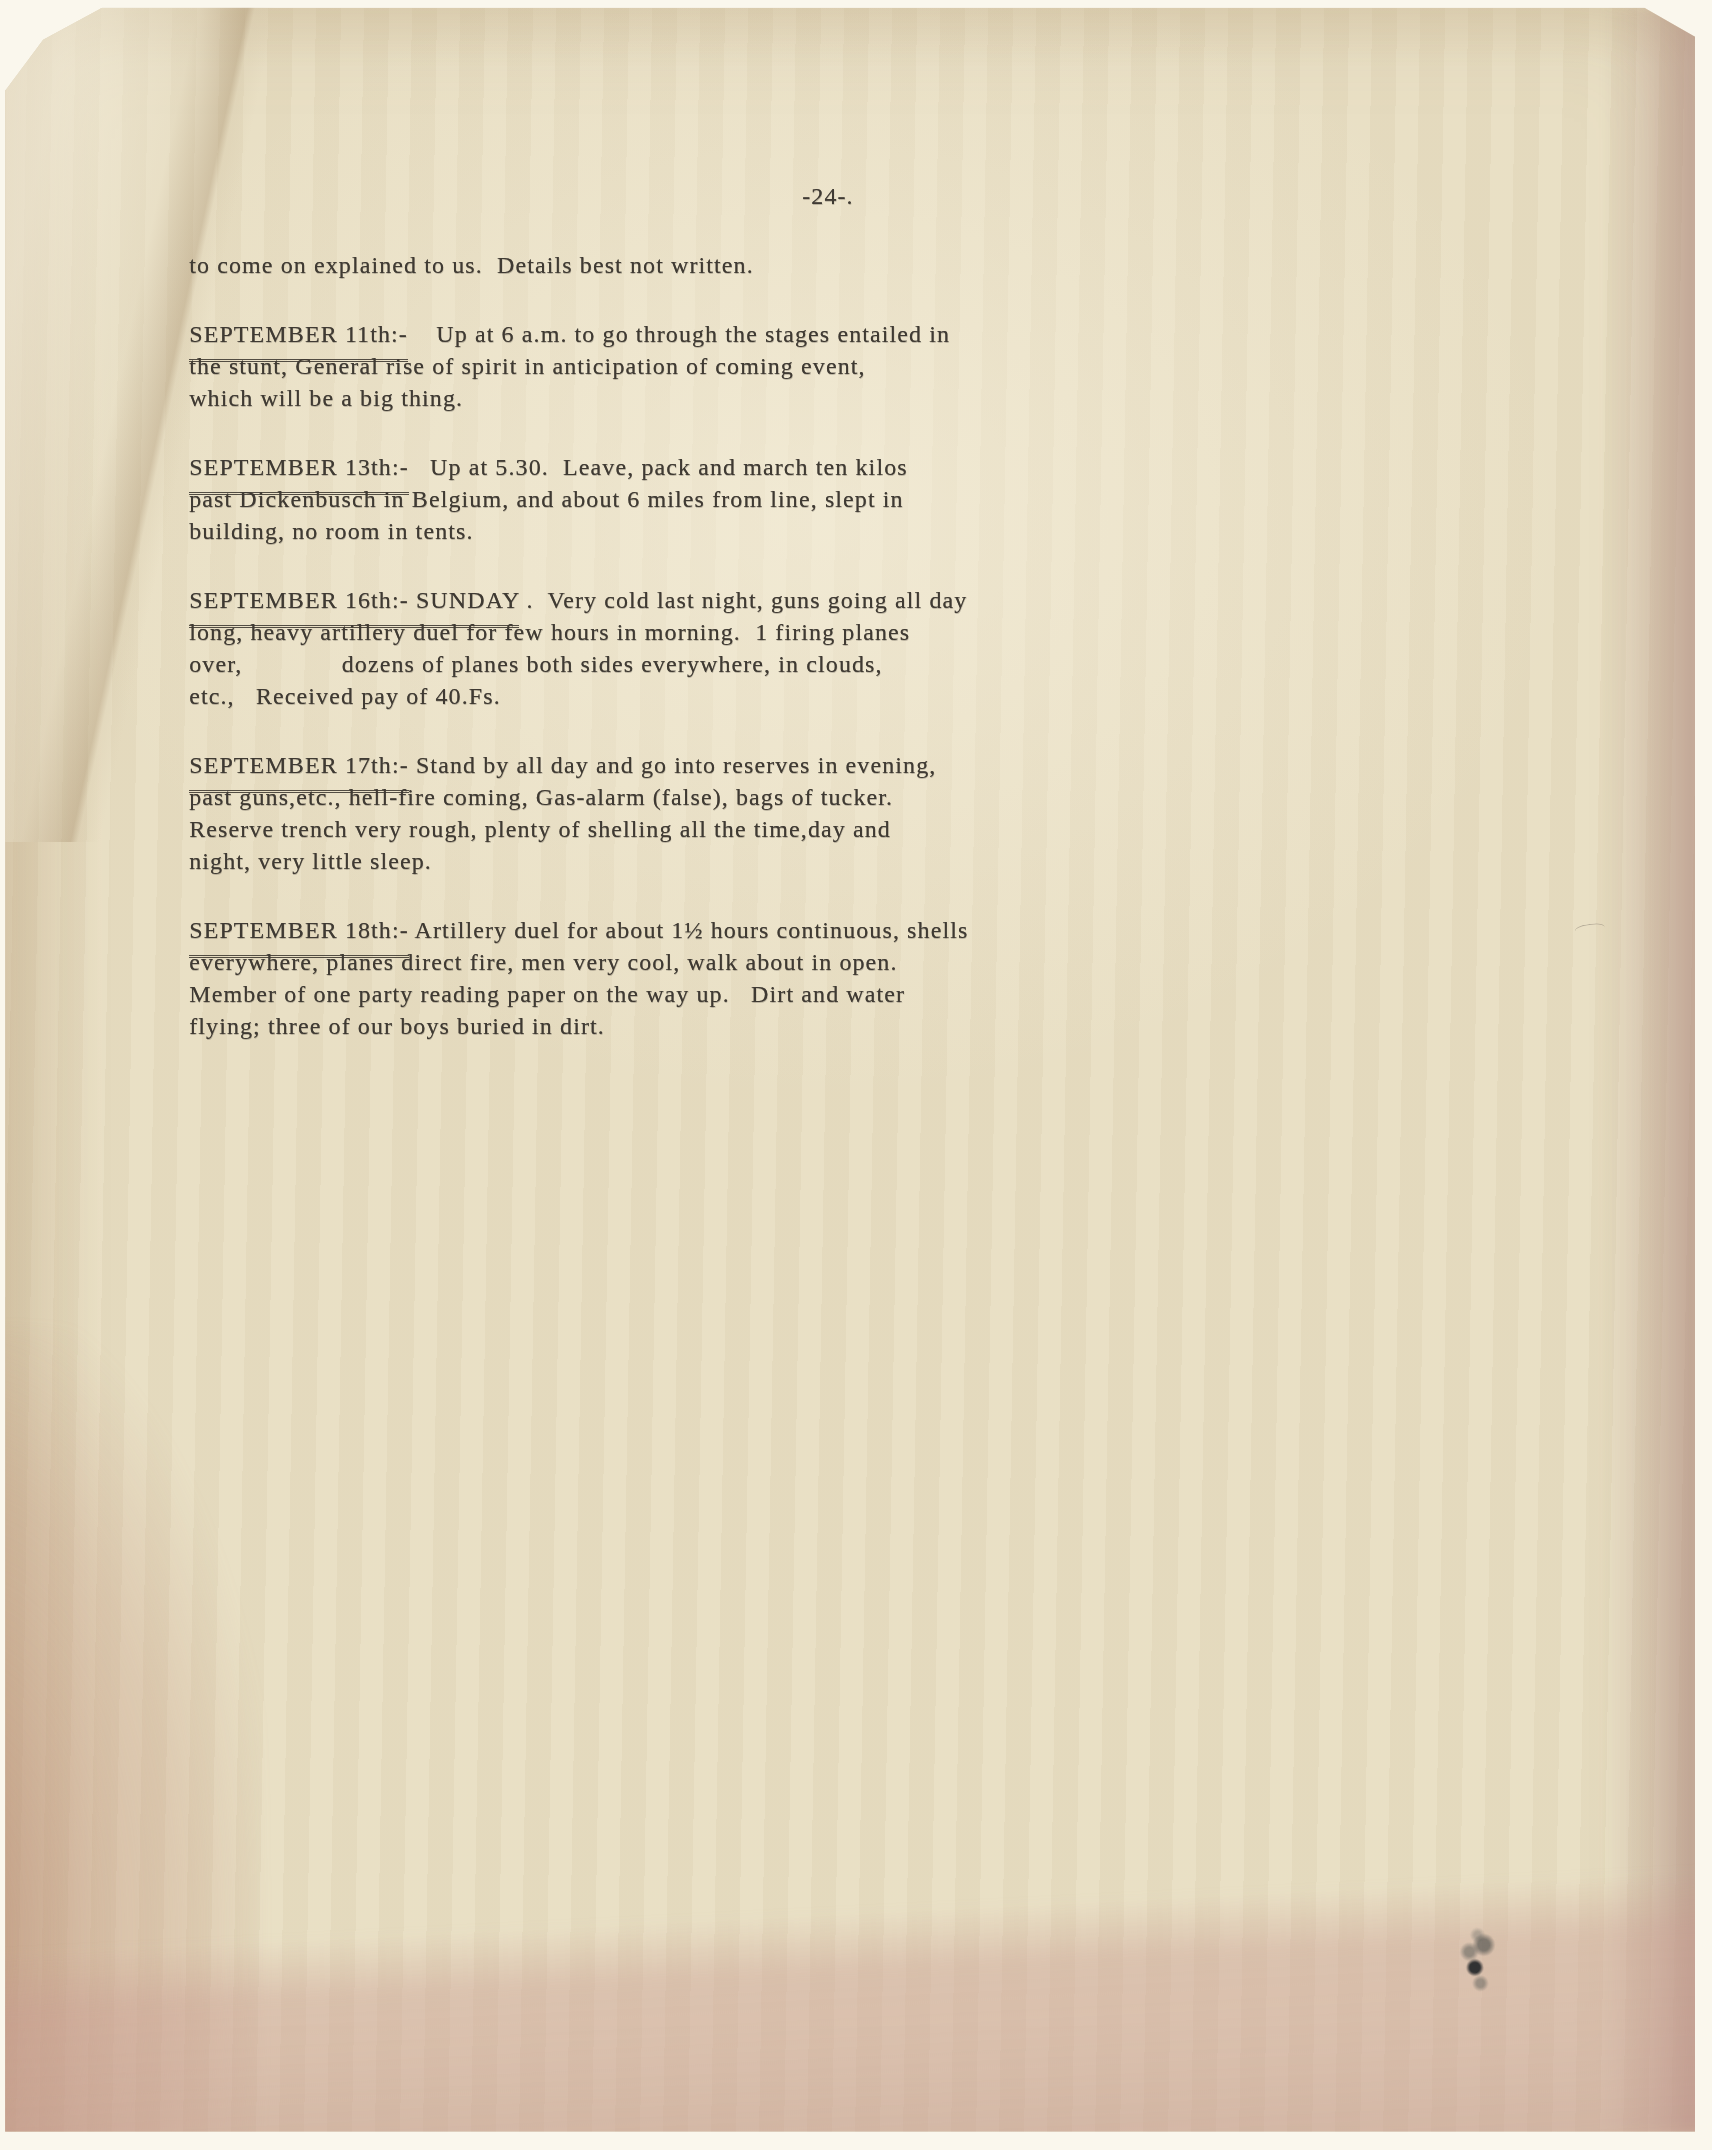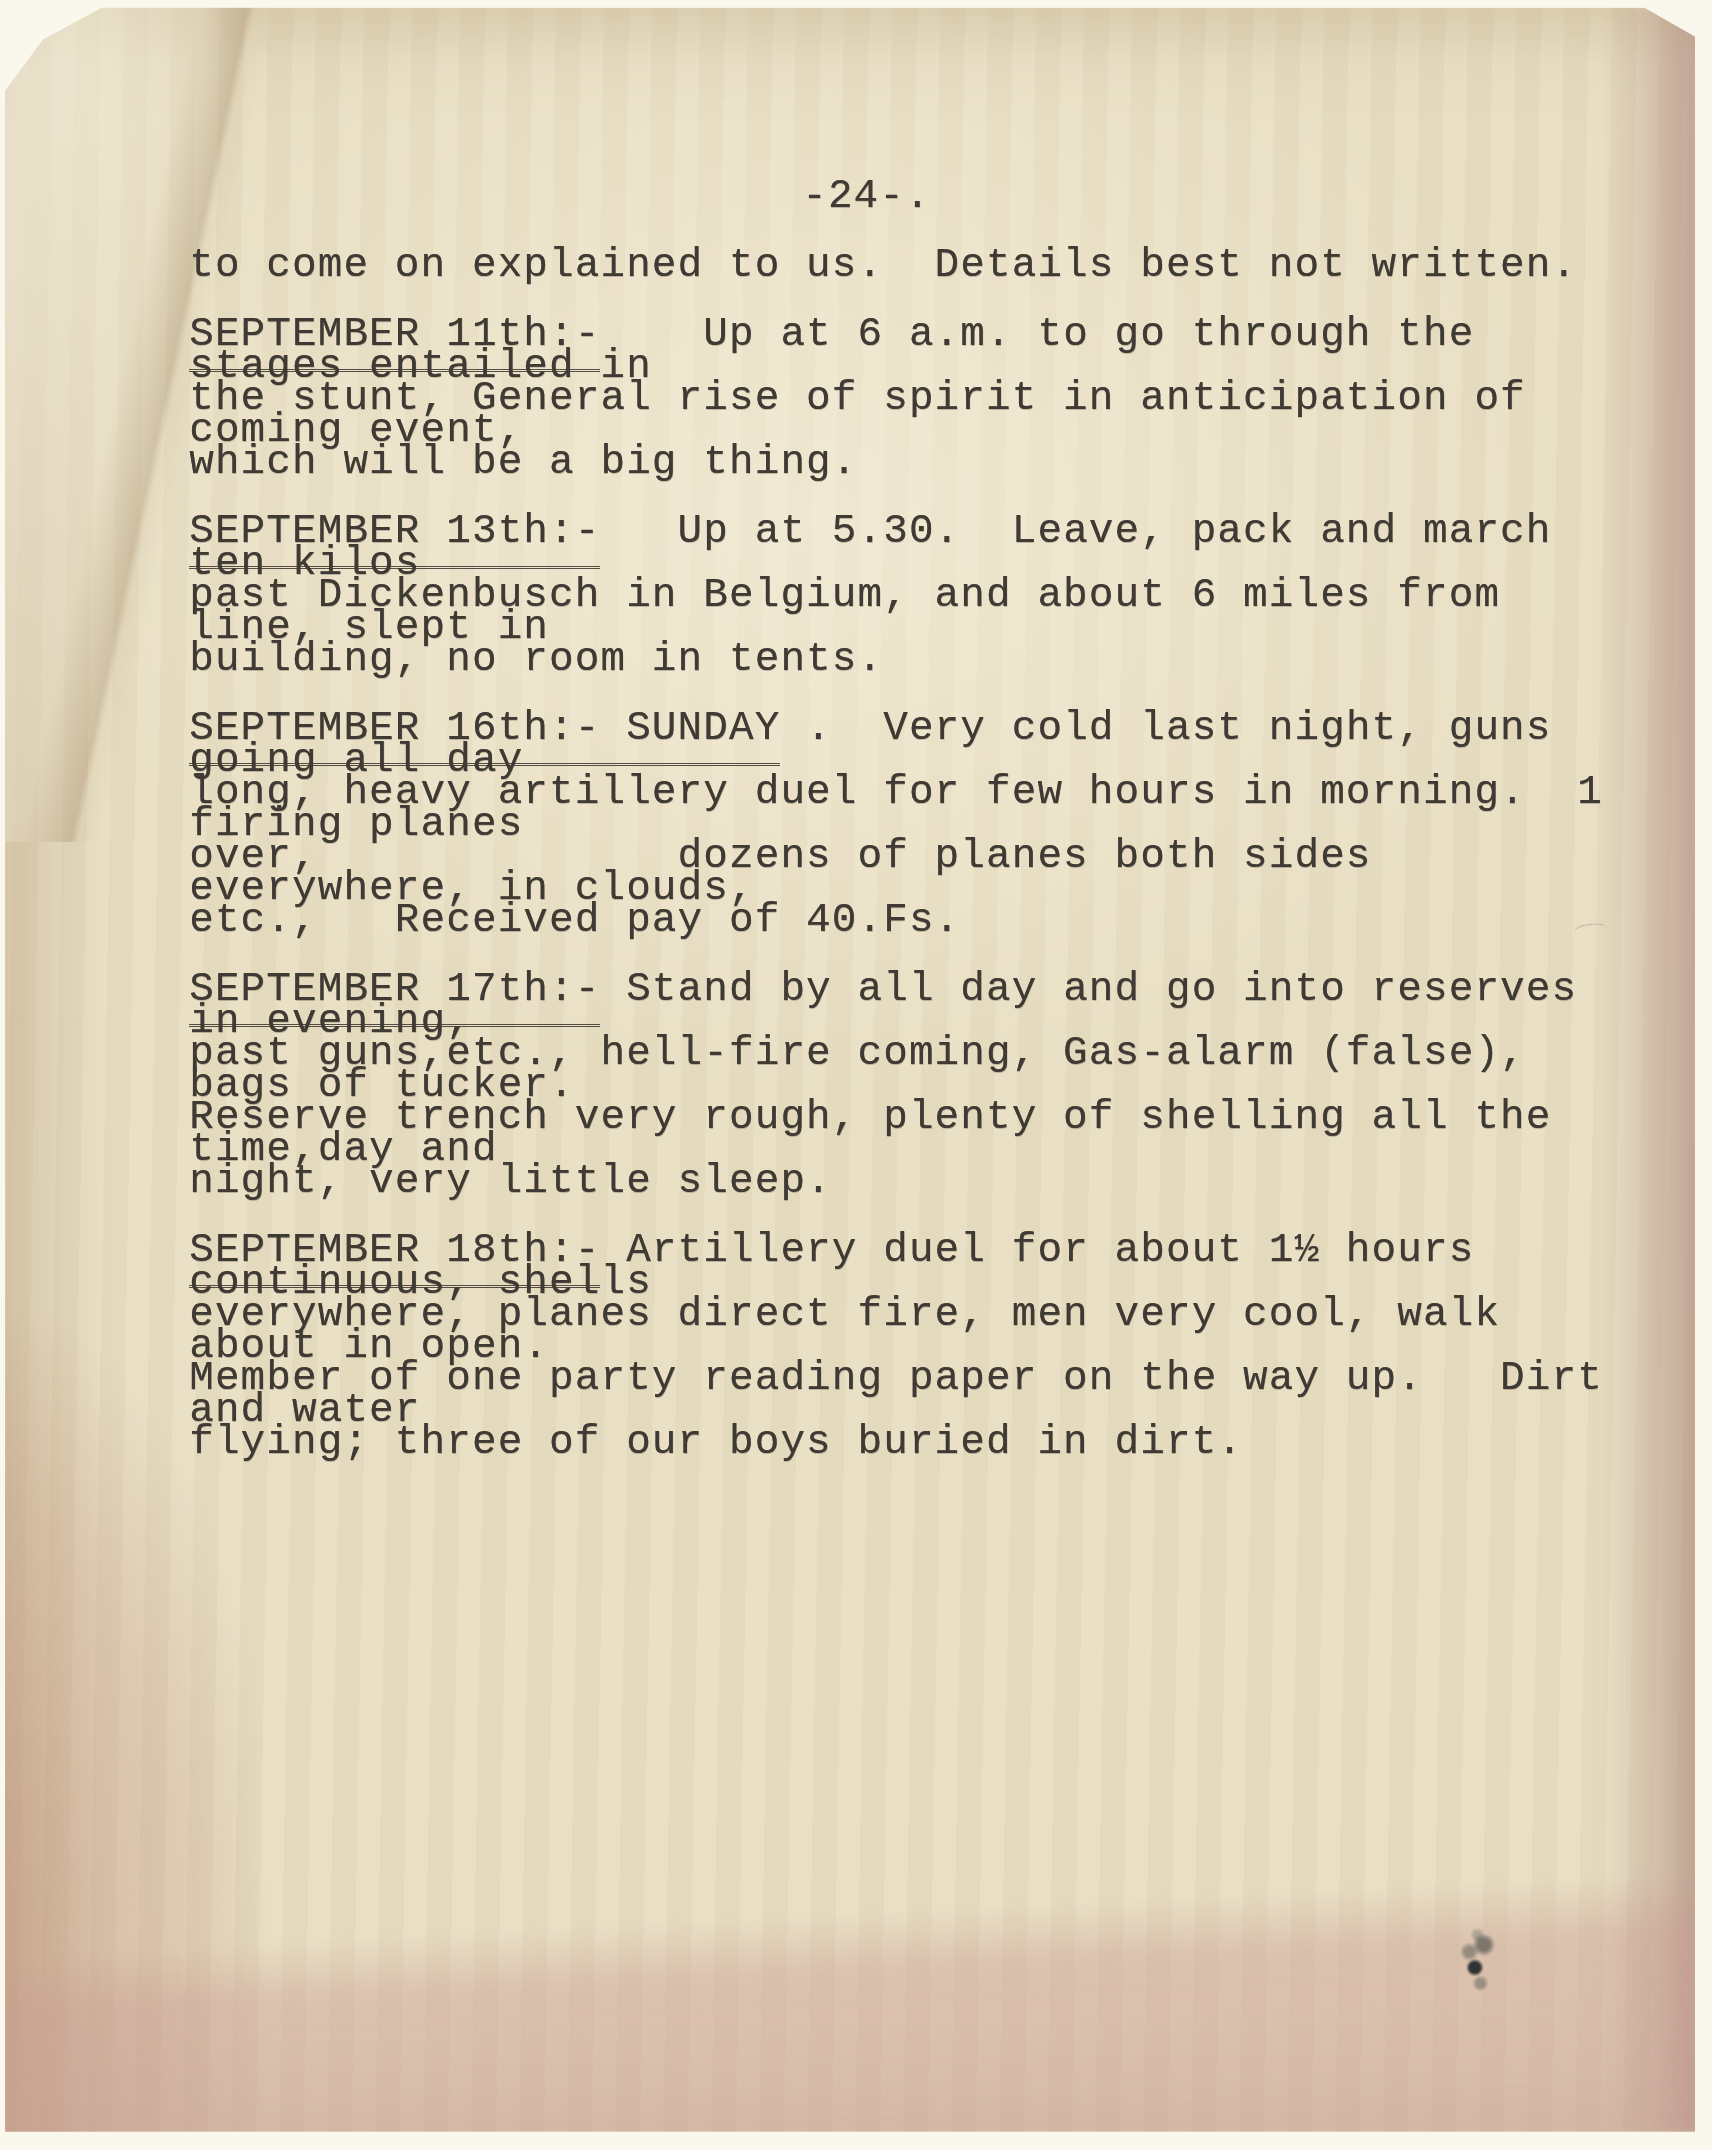--- a/index.html
+++ b/index.html
@@ -74,23 +74,24 @@
   }
   
   .pencil-mark{
     position:absolute;left:1570px;top:916px;width:30px;height:10.4px;
     border-top:1.9px solid rgba(120,110,100,0.45);
     border-radius:50% / 5.8px;
     transform:rotate(-8deg);
   }
   .text-layer{
     position:absolute;left:184px;top:172px;width:1462px;
-    font-size:41px;line-height:32px;letter-spacing:1.1px;
+    font-size:24px;line-height:32px;letter-spacing:1.1px;
     color:var(--ink);
     text-shadow:0 0 0.6px rgba(63,58,51,0.55), 0.4px 0.5px 0.4px rgba(63,58,51,0.28);
+    font-family:Liberation Serif, serif;
   }
   .pagenum{
     padding-left:613px;
     margin-bottom:37px;
     white-space:pre;
   }
   .entry{
     margin:8px 0 37px 0;
     white-space:pre-wrap;
   }

